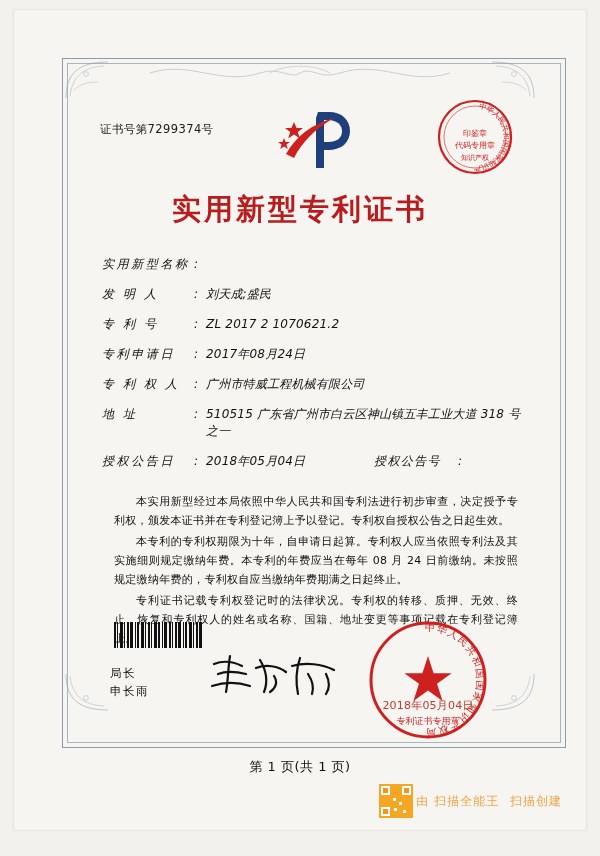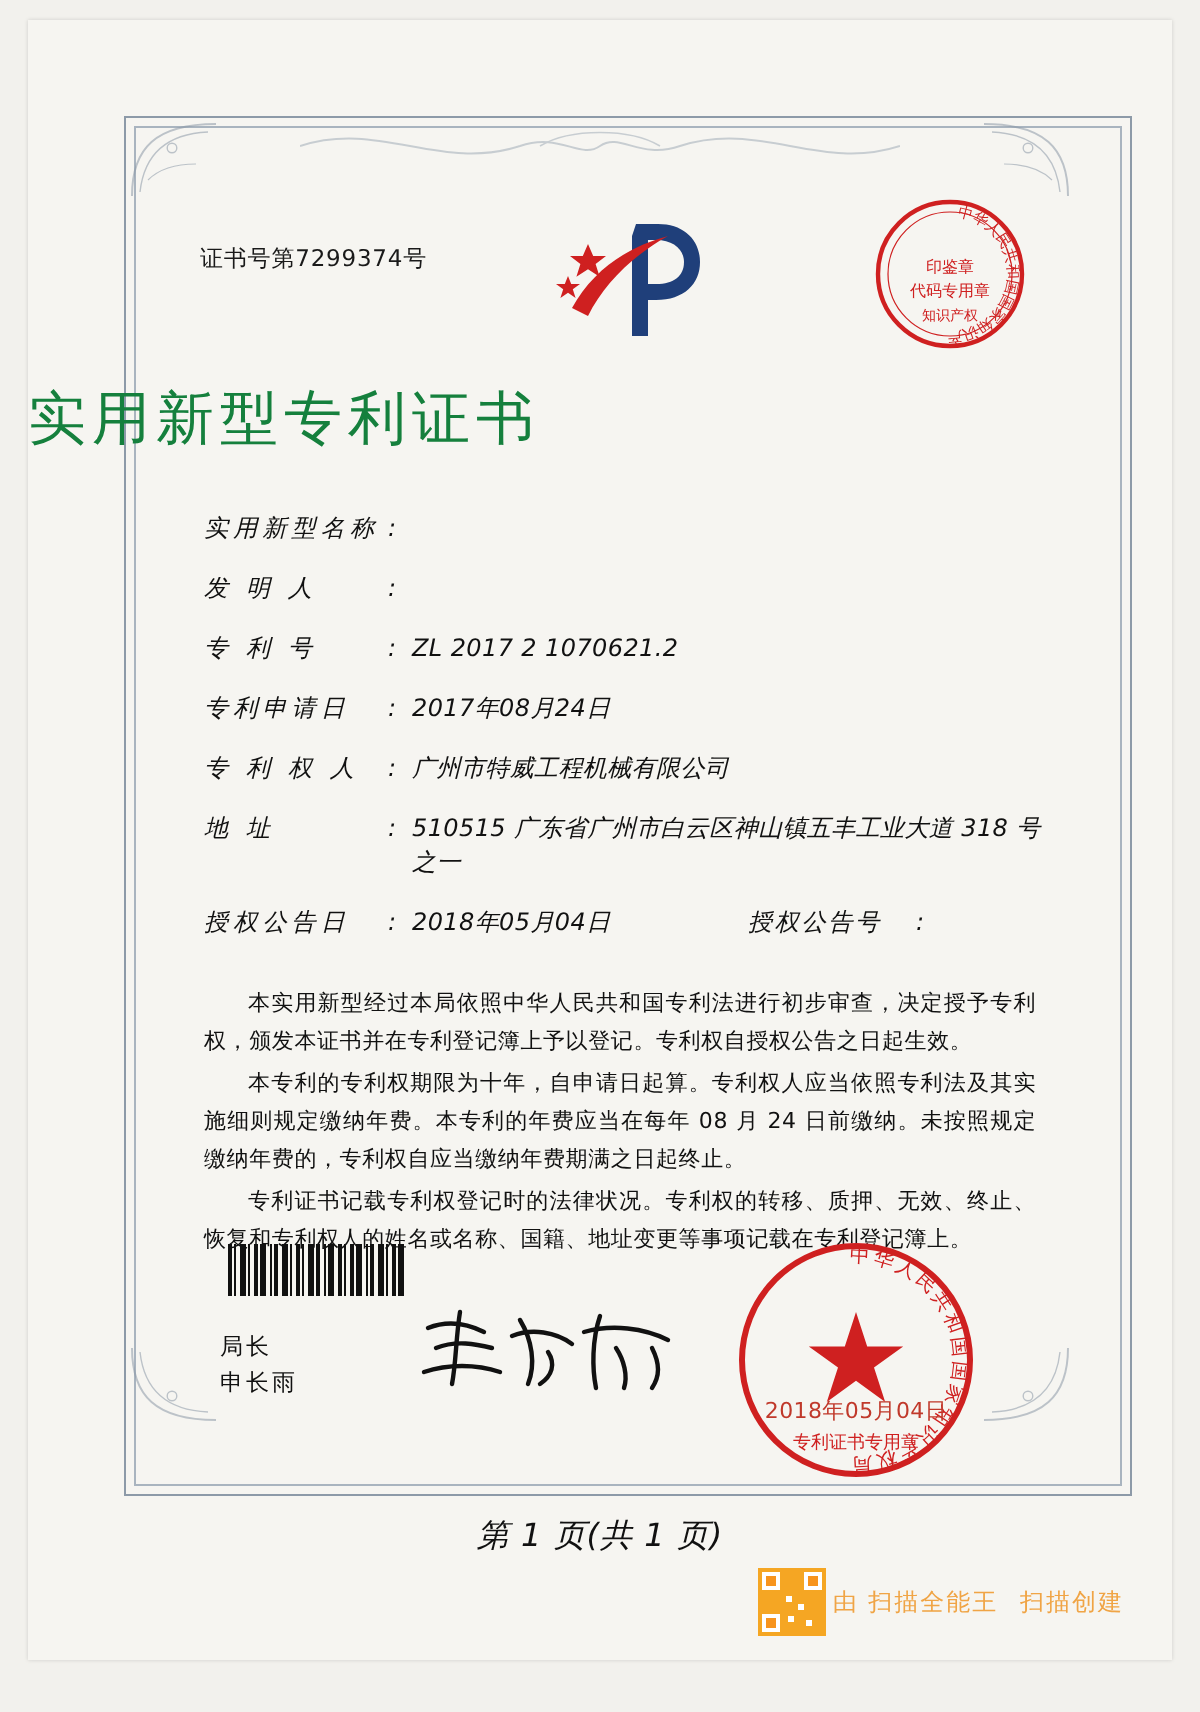--- a/index.html
+++ b/index.html
@@ -101,24 +101,25 @@
     height: 78px;
   }
   .seal-top svg { width: 100%; height: 100%; display: block; }
 
   
   .doc-title {
     position: absolute;
     left: 0;
     right: 0;
     top: 180px;
+    text-align: center;
     font-size: 29px;
-    font-weight: normal;
+    font-weight: bold;
     letter-spacing: 3px;
-    color: #15803d;
+    color: #b91c1c;
     font-family: "DejaVu Sans", "Liberation Sans", sans-serif;
   }
 
   
   .fields {
     position: absolute;
     left: 88px;
     top: 246px;
     width: 420px;
     font-size: 12px;
@@ -165,21 +166,21 @@
     position: absolute;
     left: 88px;
     top: 482px;
     width: 416px;
     font-size: 11px;
     line-height: 19px;
     color: #111;
     text-align: justify;
   }
   .body-text p {
-    margin: 0 0 2px 0;
+    margin: 0 0 2px 12px;
     text-indent: 22px;
     letter-spacing: 0.3px;
   }
 
   
   .barcode {
     position: absolute;
     left: 100px;
     top: 612px;
     width: 118px;
@@ -233,24 +234,23 @@
     font-family: "DejaVu Sans", "Liberation Sans", sans-serif;
   }
 
   
   .page-foot {
     position: absolute;
     left: 0;
     right: 0;
     top: 748px;
     text-align: center;
-    font-size: 16px;
+    font-size: 13px;
     color: #111;
     letter-spacing: 0.5px;
-    font-style: italic;
   }
 
   
   .watermark {
     position: absolute;
     right: 18px;
     bottom: 12px;
     display: flex;
     align-items: center;
     gap: 3px;
@@ -351,20 +351,21 @@
     <div class="doc-title">实用新型专利证书</div>
 
     <div class="fields">
       <div class="field-row">
         <div class="field-label">实用新型名称</div>
         <div class="field-colon">:</div>
       </div>
       <div class="field-row">
         <div class="field-label">发 明 人</div>
         <div class="field-colon">:</div>
+        <div class="field-value">刘天成;盛民</div>
       </div>
       <div class="field-row">
         <div class="field-label">专 利 号</div>
         <div class="field-colon">:</div>
         <div class="field-value">ZL 2017 2 1070621.2</div>
       </div>
       <div class="field-row">
         <div class="field-label">专利申请日</div>
         <div class="field-colon">:</div>
         <div class="field-value">2017年08月24日</div>

